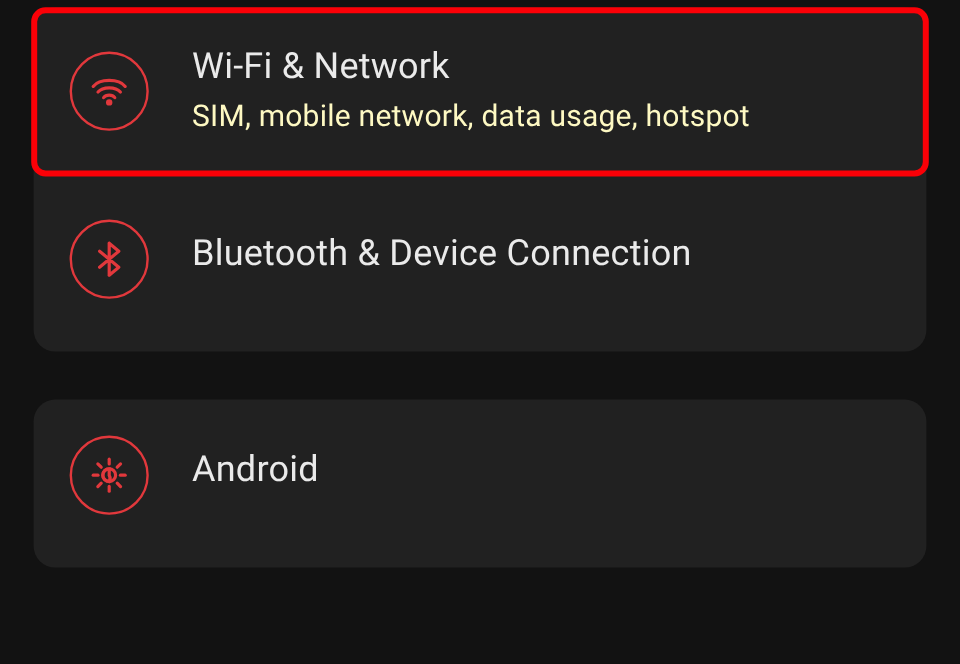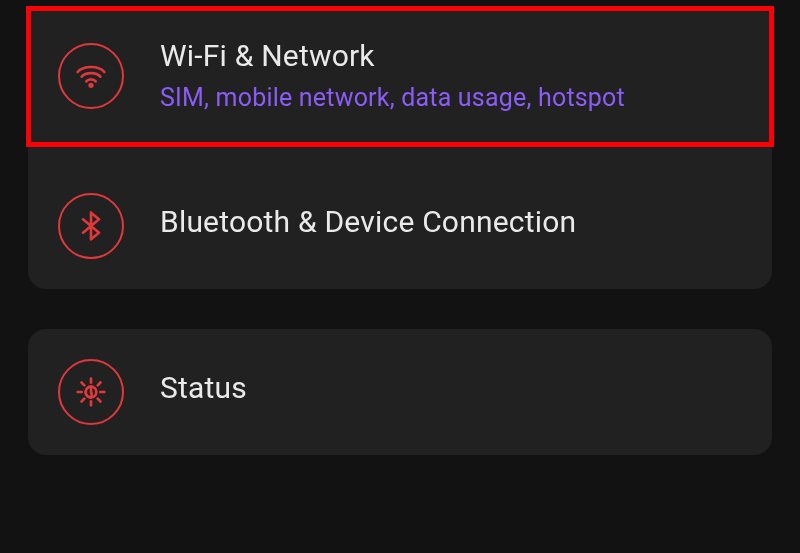--- a/index.html
+++ b/index.html
@@ -18,28 +18,28 @@
       background: #212121;
       border-radius: 18px;
       margin: 18px 28px;
     }
     .card-first {
       margin-top: 8px;
     }
     .list-item {
       display: flex;
       align-items: center;
-      padding: 30px 30px 30px 30px;
+      padding: 30px 30px 44px 30px;
       cursor: pointer;
       position: relative;
     }
     .highlight {
       border: 5px solid #fb0007;
-      border-radius: 0;
-      margin: -2px -2px 16px -2px;
+      border-radius: 12px;
+      margin: -2px -2px 6px -2px;
     }
     .highlight .list-item {
       padding: 27px 27px 27px 27px;
     }
     .icon-circle {
       width: 66px;
       height: 66px;
       border: 2px solid #e1383c;
       border-radius: 50%;
       display: flex;
@@ -62,21 +62,21 @@
       min-width: 0;
     }
     .title {
       color: #eaeaea;
       font-size: 30px;
       font-weight: 400;
       margin-bottom: 8px;
       letter-spacing: 0.2px;
     }
     .subtitle {
-      color: #8b5cf6;
+      color: #fef9c3;
       font-size: 25px;
       font-weight: 400;
       line-height: 1.35;
       letter-spacing: 0.2px;
     }
   </style>
 </head>
 <body>
 
 <div class="card card-first">
@@ -119,16 +119,16 @@
         <line x1="12" y1="19" x2="12" y2="22" stroke-linecap="round"></line>
         <line x1="2" y1="12" x2="5" y2="12" stroke-linecap="round"></line>
         <line x1="19" y1="12" x2="22" y2="12" stroke-linecap="round"></line>
         <line x1="4.9" y1="4.9" x2="7" y2="7" stroke-linecap="round"></line>
         <line x1="17" y1="17" x2="19.1" y2="19.1" stroke-linecap="round"></line>
         <line x1="4.9" y1="19.1" x2="7" y2="17" stroke-linecap="round"></line>
         <line x1="17" y1="7" x2="19.1" y2="4.9" stroke-linecap="round"></line>
       </svg>
     </div>
     <div class="text-block">
-      <div class="title">Status</div>
+      <div class="title">Android</div>
     </div>
   </div>
 </div>
 
 </body></html>

